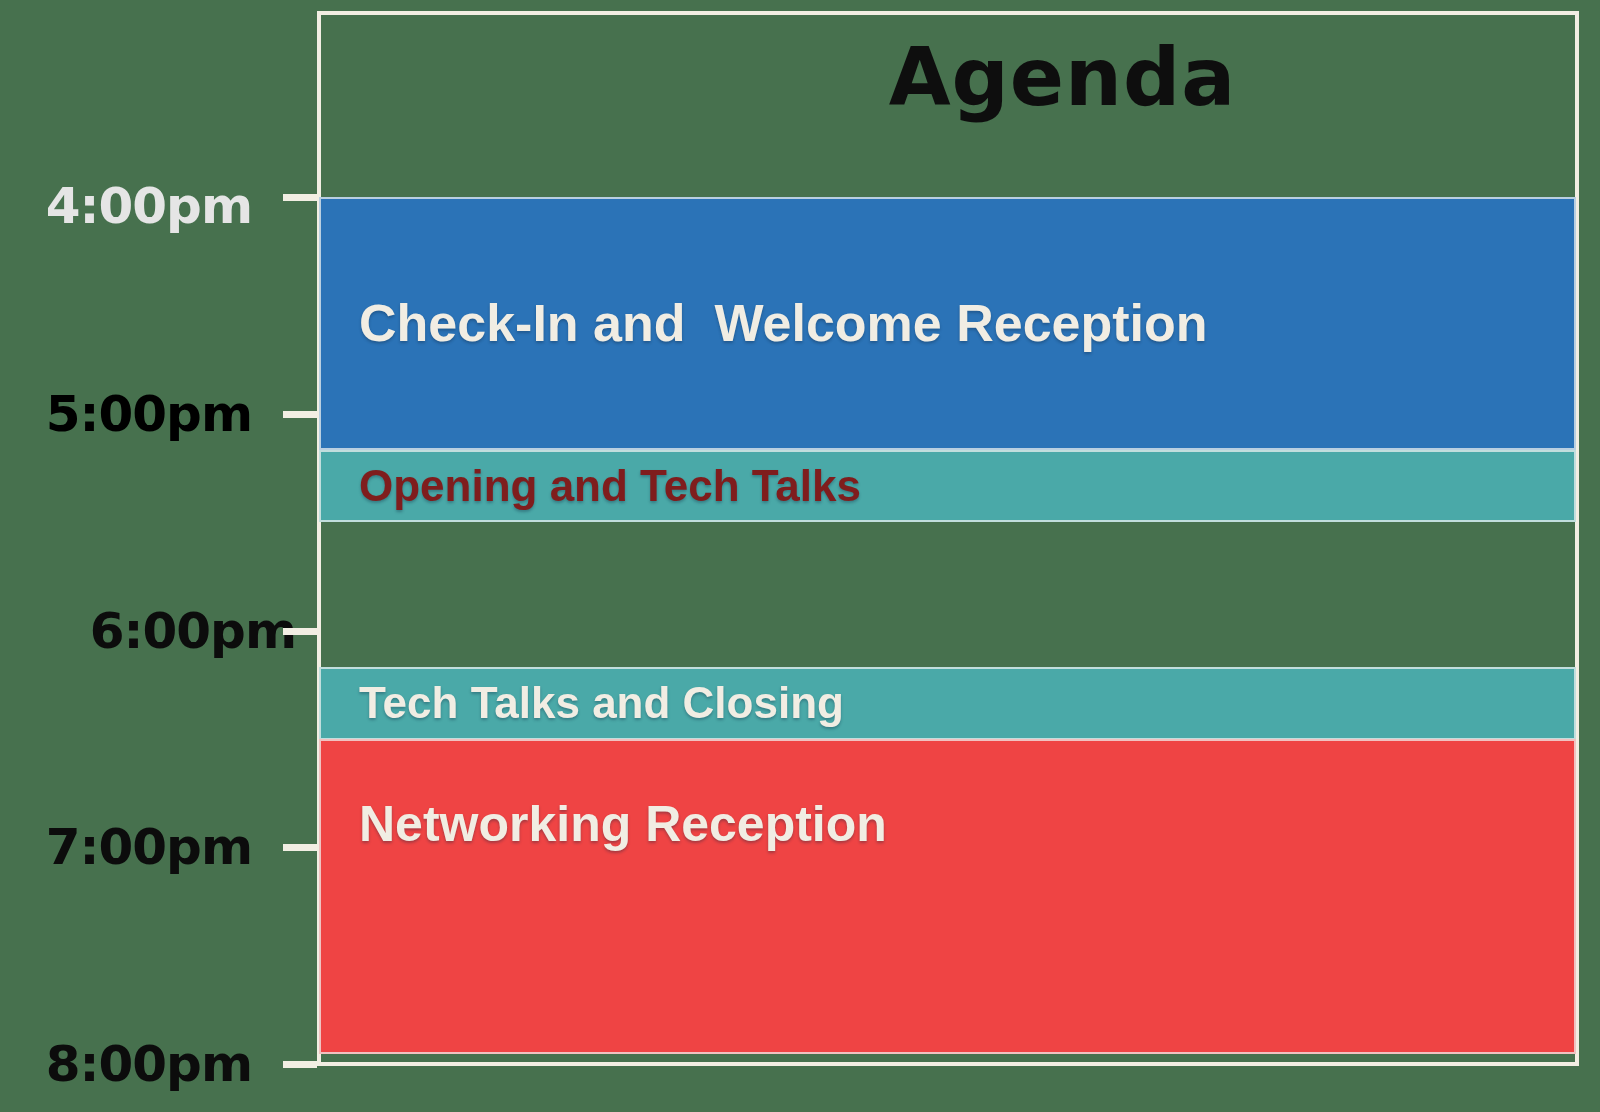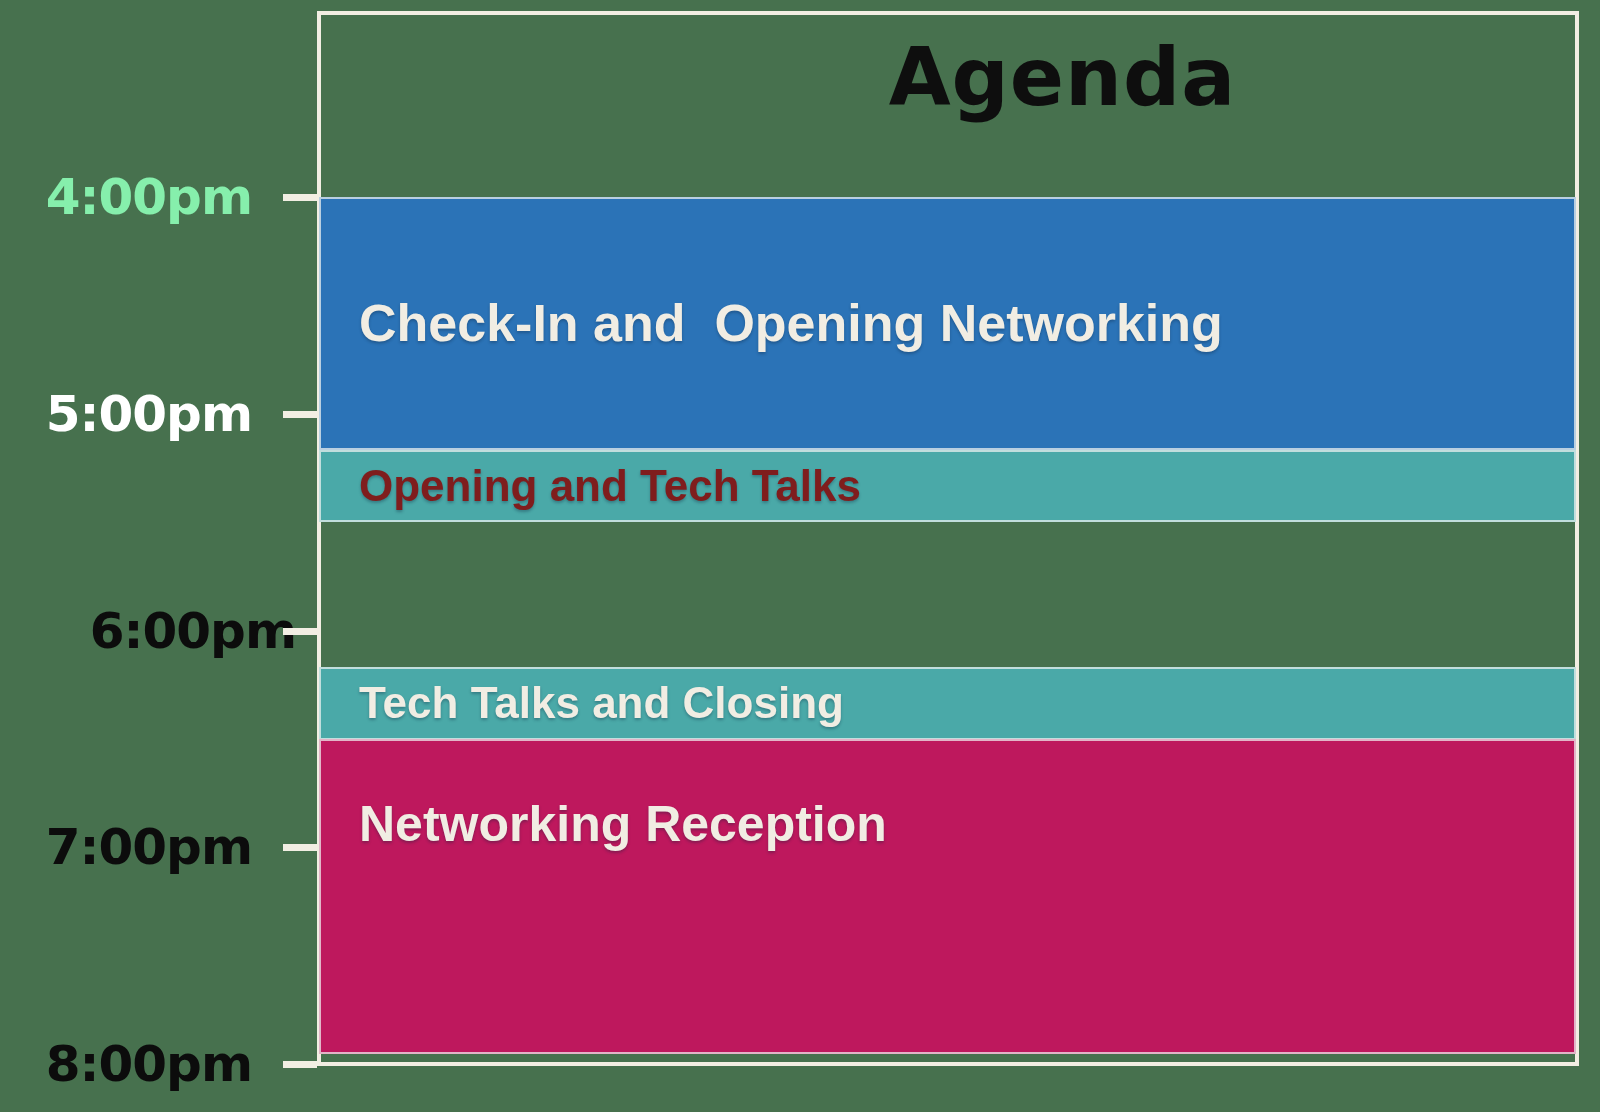--- a/index.html
+++ b/index.html
@@ -70,38 +70,38 @@
   .event-4{align-items:flex-start;padding-top:56px}
   .event-4 .event-label{font-size:50px}
 </style>
 </head>
 <body>
 
 <div class="stage" style="background: rgb(71, 113, 78);">
   <div class="plot-box" style="border-color: rgb(242, 238, 227);"></div>
   <div class="chart-title" style="color: rgb(14, 14, 14);">Agenda</div>
   <div class="axis">
-      <div class="time-label" style="top: 167px; color: #86efac;">4:00pm</div>
+      <div class="time-label" style="top: 176px; color: #e5e5e5;">4:00pm</div>
       <div class="tick" style="top: 194px; background: rgb(242, 238, 227);"></div>
-      <div class="time-label" style="top: 383.75px; color: #ffffff;">5:00pm</div>
+      <div class="time-label" style="top: 383.75px; color: #000000;">5:00pm</div>
       <div class="tick" style="top: 410.75px; background: rgb(242, 238, 227);"></div>
       <div class="time-label" style="top: 600.5px; color: rgb(12, 12, 12); margin-left: 44px;">6:00pm</div>
       <div class="tick" style="top: 627.5px; background: rgb(242, 238, 227);"></div>
       <div class="time-label" style="top: 817.25px; color: rgb(12, 12, 12);">7:00pm</div>
       <div class="tick" style="top: 844.25px; background: rgb(242, 238, 227);"></div>
       <div class="time-label" style="top: 1034px; color: rgb(12, 12, 12);">8:00pm</div>
       <div class="tick" style="top: 1061px; background: rgb(242, 238, 227);"></div>
     </div>
   <div class="events">
       <div class="event-block event-0" style="top: 197px; height: 252.875px; background: rgb(43, 115, 183);">
-        <span class="event-label" style="color: rgb(241, 237, 227);">Check-In and  Opening Networking</span>
+        <span class="event-label" style="color: rgb(241, 237, 227);">Check-In and  Welcome Reception</span>
       </div>
       <div class="event-block event-1" style="top: 449.875px; height: 72.25px; background: rgb(74, 169, 168);">
         <span class="event-label" style="color: #7f1d1d;">Opening and Tech Talks</span>
       </div>
       <div class="event-block event-3" style="top: 666.625px; height: 73px; background: rgb(74, 169, 168);">
         <span class="event-label" style="color: rgb(241, 237, 227);">Tech Talks and Closing</span>
       </div>
-      <div class="event-block event-4" style="top: 738.875px; height: 315px; background: #be185d;">
+      <div class="event-block event-4" style="top: 738.875px; height: 315px; background: #ef4444;">
         <span class="event-label" style="color: rgb(241, 237, 227);">Networking Reception</span>
       </div>
     </div>
 </div>
 
 </body></html>

